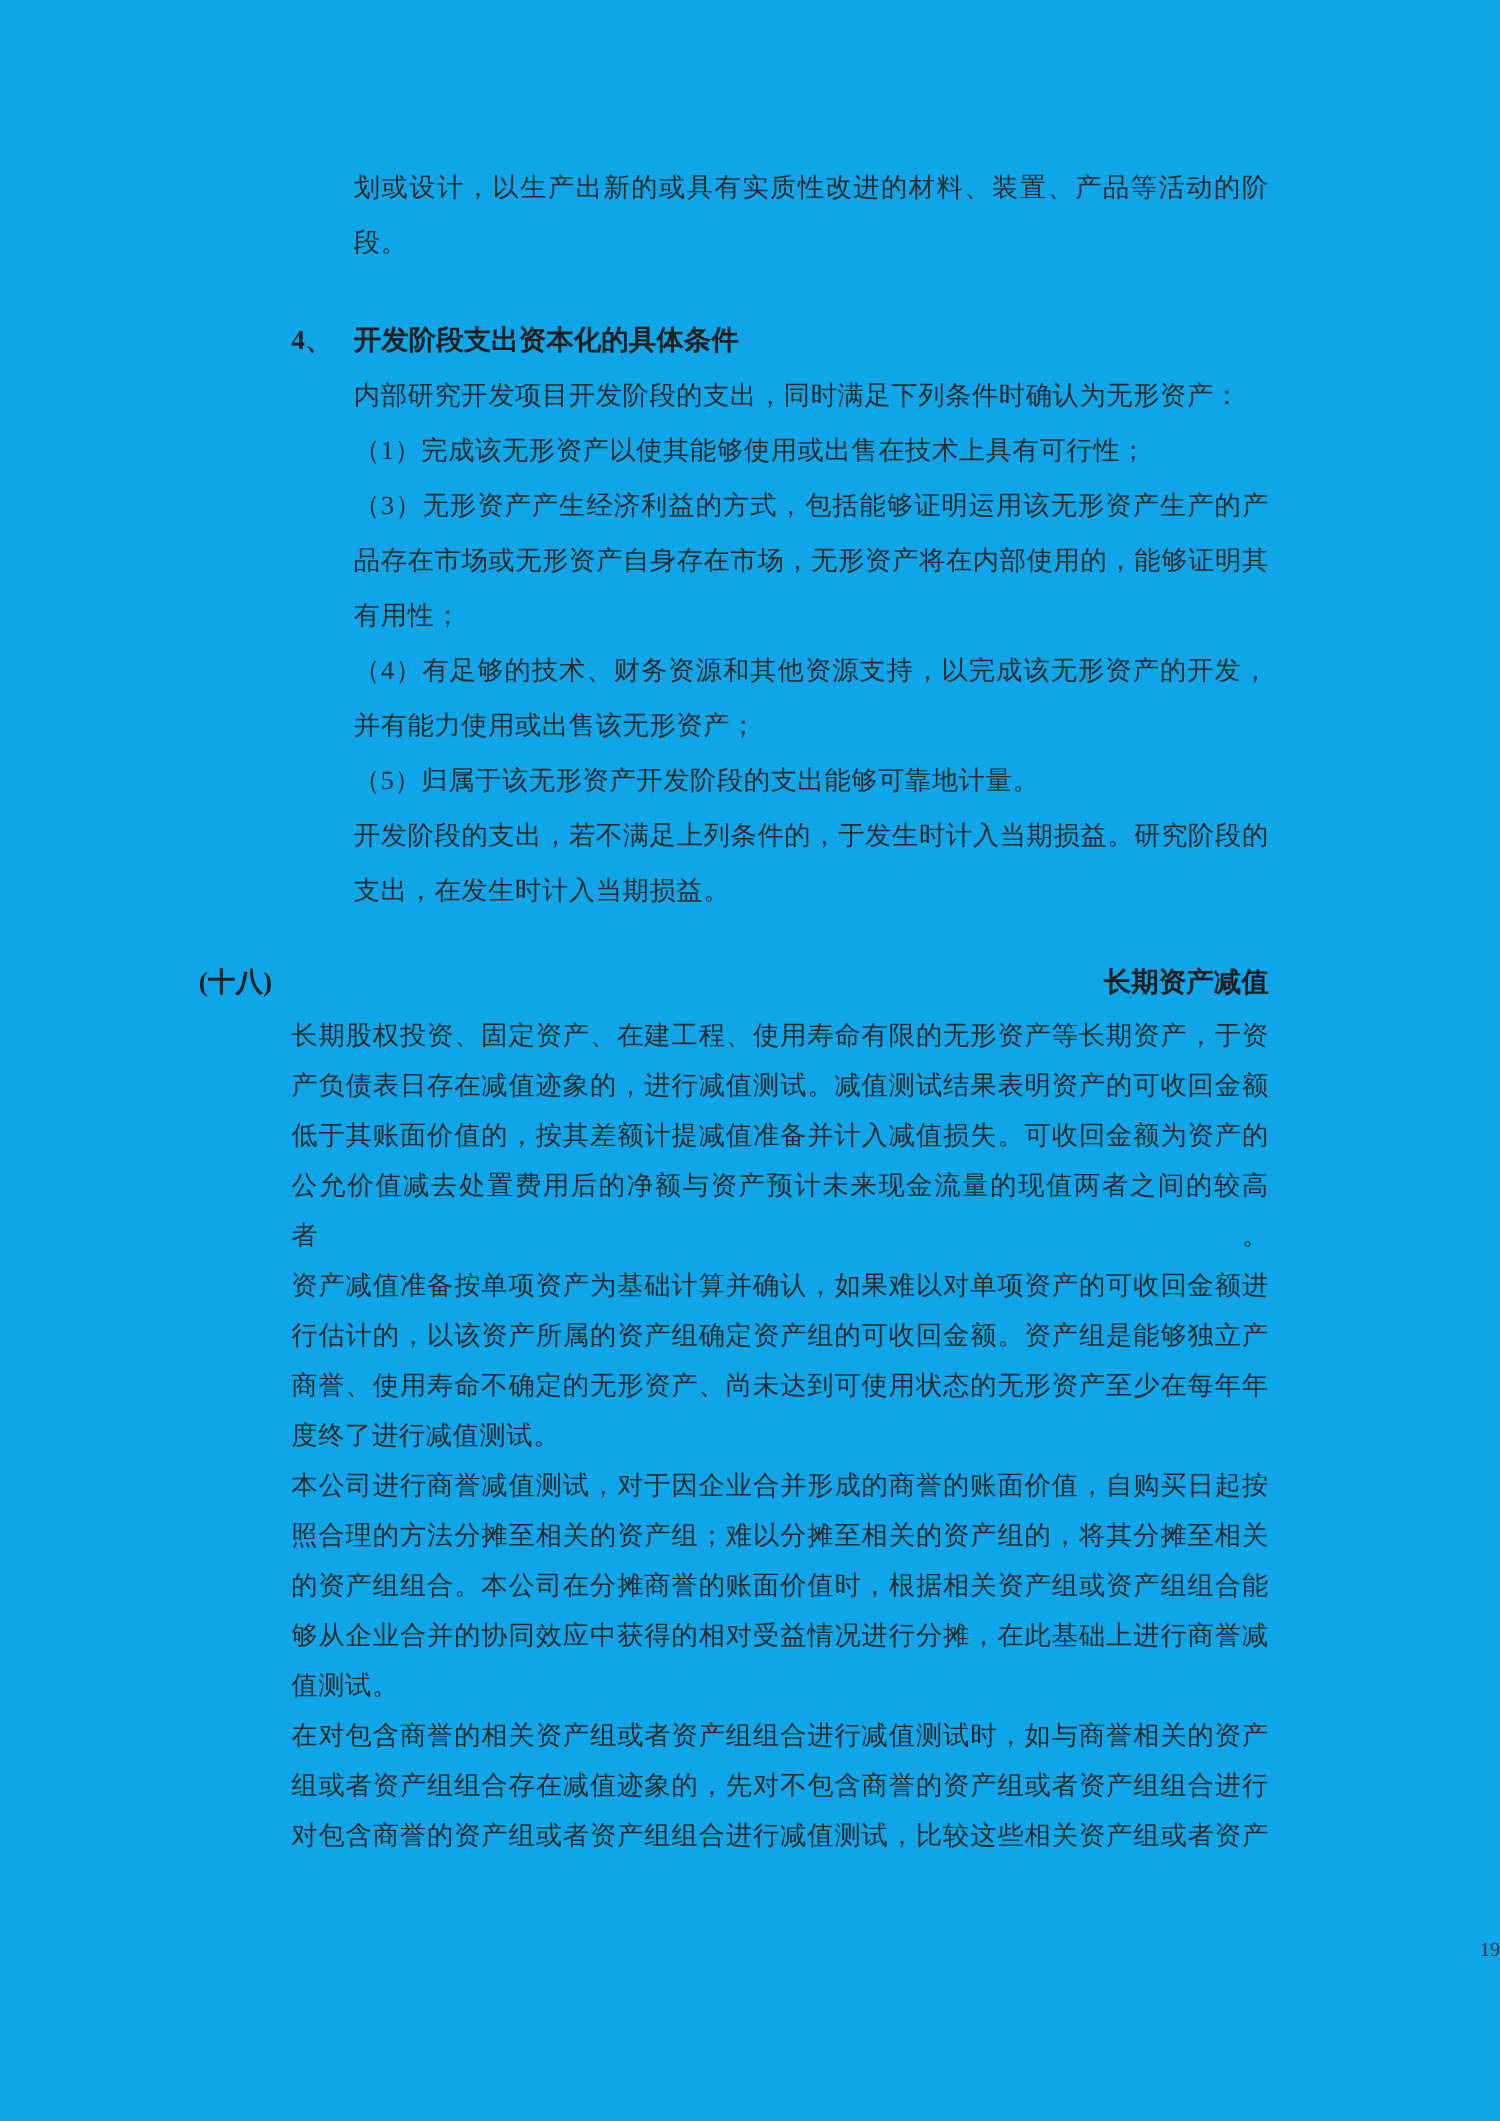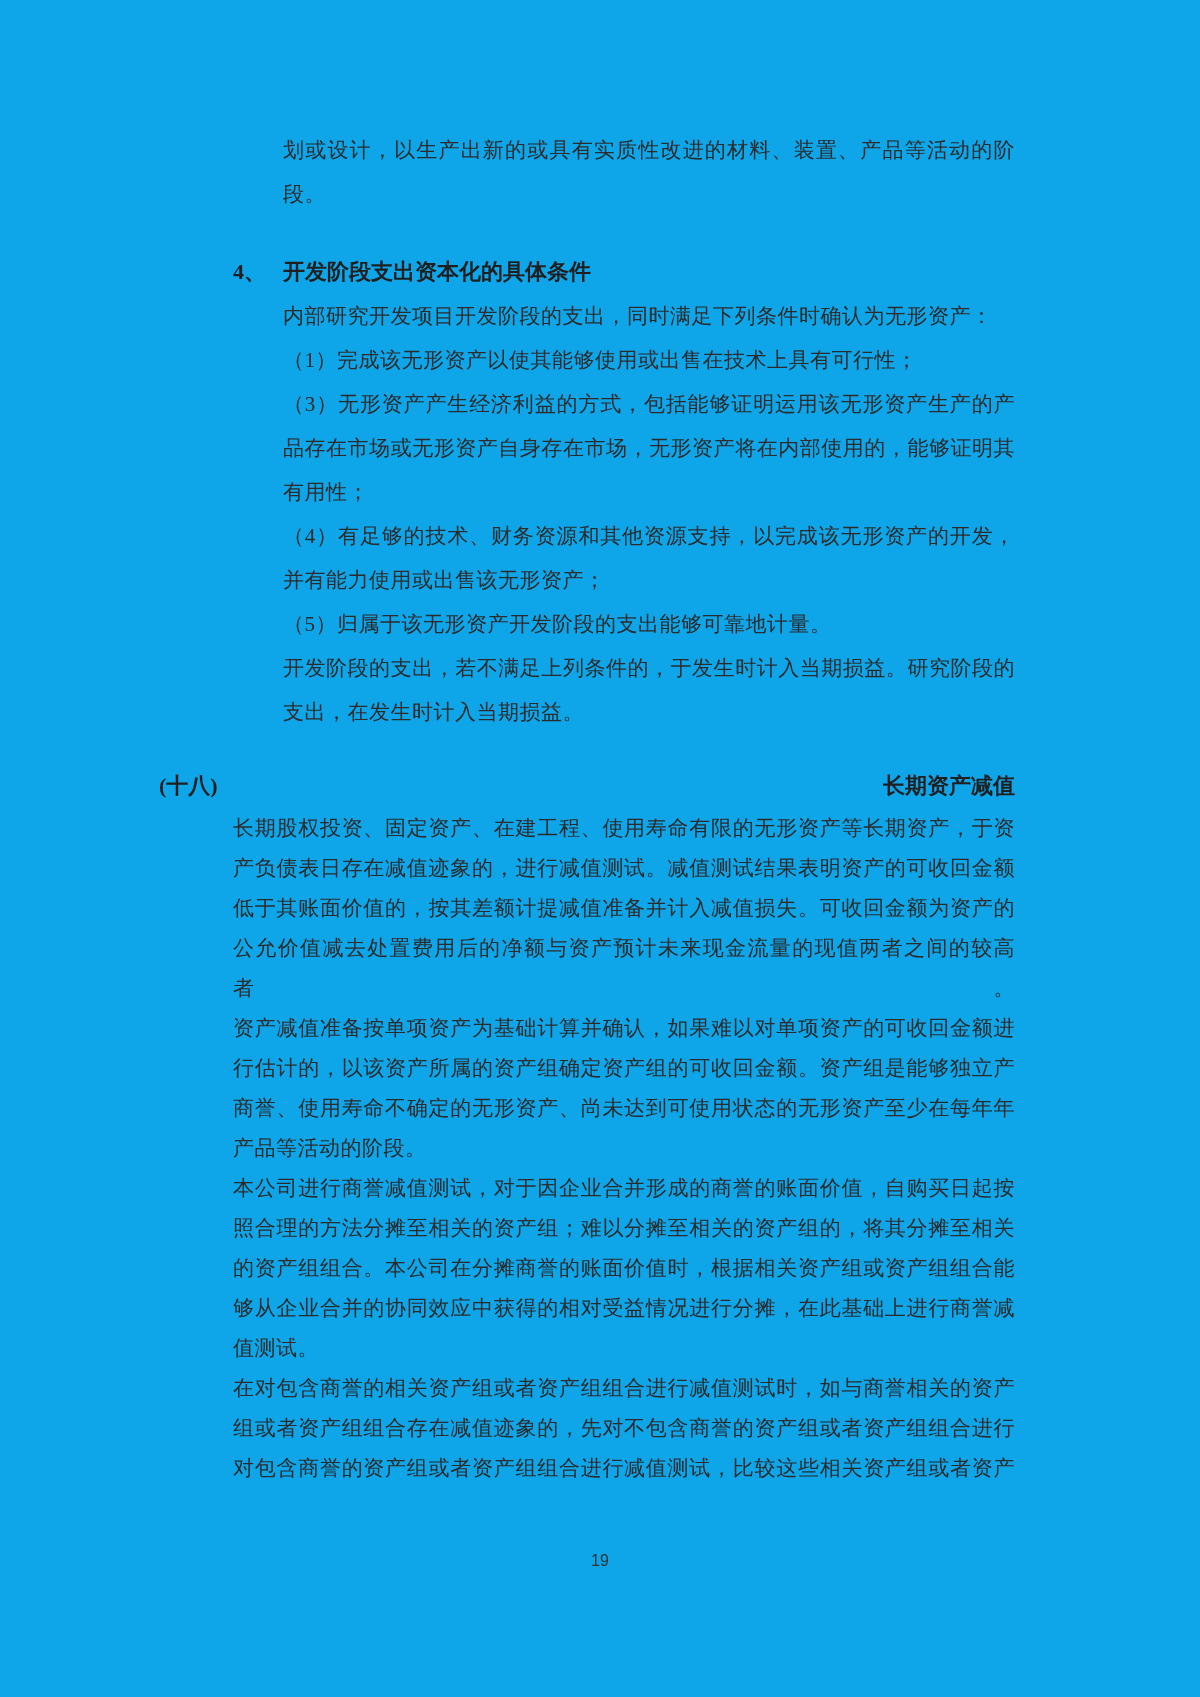--- a/index.html
+++ b/index.html
@@ -62,22 +62,22 @@
     top: 0;
   }
   .s18 .line {
     line-height: 40px;
   }
   .page-number {
     position: absolute;
     top: 1552px;
     left: 0;
     width: 1200px;
-    text-align: center;
-    font-family: Liberation Sans, sans-serif;
+    text-align: right;
+    font-family: Liberation Serif, serif;
     font-size: 16px;
     color: #333333;
   }
 </style>
 </head>
 <body>
 
 <div class="page">
   <div class="content">
 
@@ -108,21 +108,21 @@
         <span class="s18-title">长期资产减值</span>
       </div>
       <div>
         <div class="line">长期股权投资、固定资产、在建工程、使用寿命有限的无形资产等长期资产，于资</div>
         <div class="line">产负债表日存在减值迹象的，进行减值测试。减值测试结果表明资产的可收回金额</div>
         <div class="line">低于其账面价值的，按其差额计提减值准备并计入减值损失。可收回金额为资产的</div>
         <div class="line">公允价值减去处置费用后的净额与资产预计未来现金流量的现值两者之间的较高者。</div>
         <div class="line">资产减值准备按单项资产为基础计算并确认，如果难以对单项资产的可收回金额进</div>
         <div class="line">行估计的，以该资产所属的资产组确定资产组的可收回金额。资产组是能够独立产</div>
         <div class="line">商誉、使用寿命不确定的无形资产、尚未达到可使用状态的无形资产至少在每年年</div>
-        <div class="line end">产品等活动的阶段。</div>
+        <div class="line end">度终了进行减值测试。</div>
         <div class="line">本公司进行商誉减值测试，对于因企业合并形成的商誉的账面价值，自购买日起按</div>
         <div class="line">照合理的方法分摊至相关的资产组；难以分摊至相关的资产组的，将其分摊至相关</div>
         <div class="line">的资产组组合。本公司在分摊商誉的账面价值时，根据相关资产组或资产组组合能</div>
         <div class="line">够从企业合并的协同效应中获得的相对受益情况进行分摊，在此基础上进行商誉减</div>
         <div class="line end">值测试。</div>
         <div class="line">在对包含商誉的相关资产组或者资产组组合进行减值测试时，如与商誉相关的资产</div>
         <div class="line">组或者资产组组合存在减值迹象的，先对不包含商誉的资产组或者资产组组合进行</div>
         <div class="line">对包含商誉的资产组或者资产组组合进行减值测试，比较这些相关资产组或者资产</div>
       </div>
     </div>

